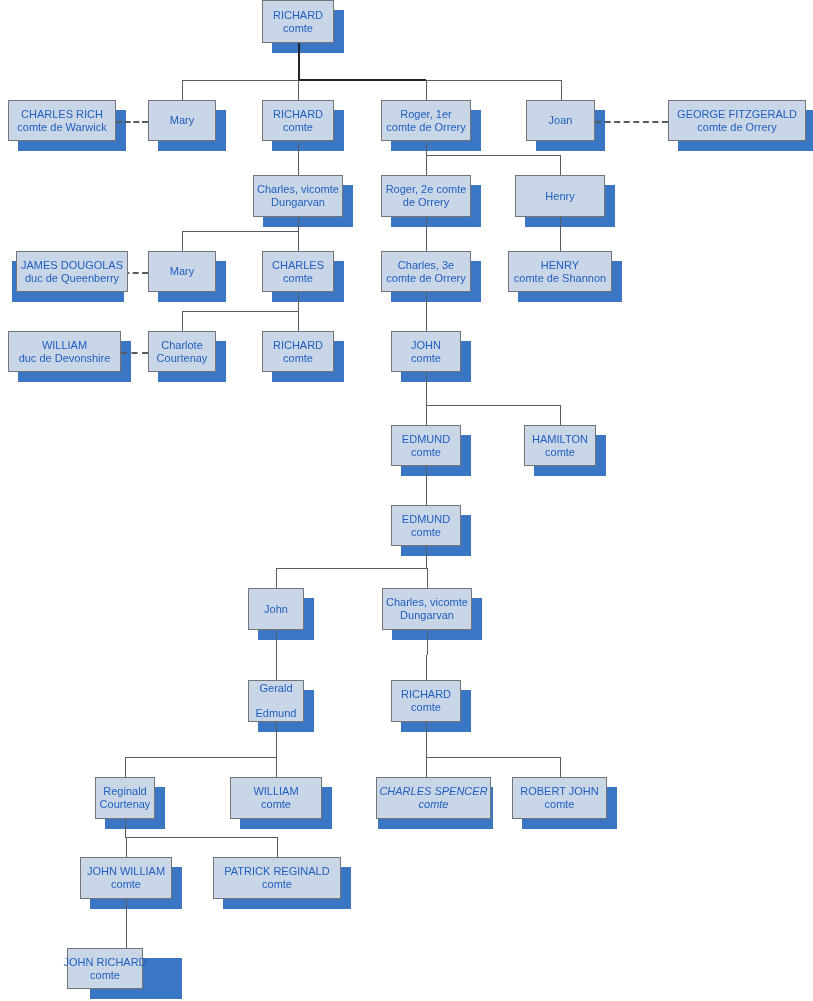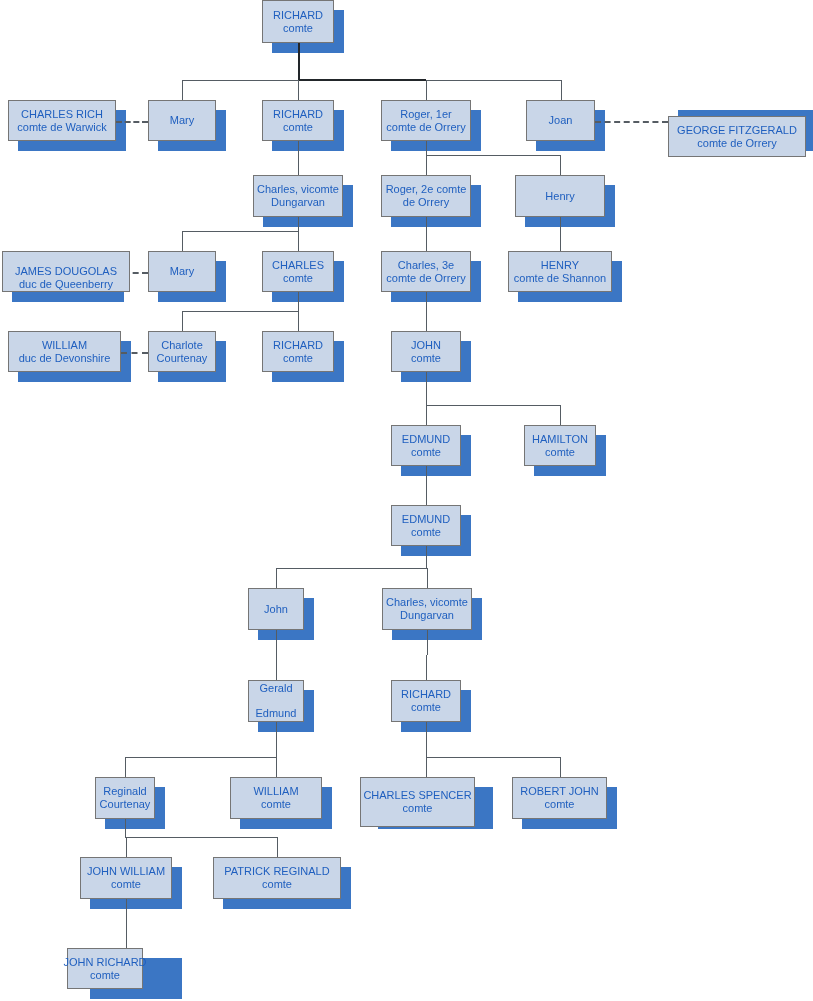--- a/index.html
+++ b/index.html
@@ -163,36 +163,36 @@
       <span class="l1">RICHARD</span>
       <span class="l2">comte</span>
     </div>
     <div class="node" style="left: 381px; top: 100px; width: 90px; height: 41px;">
       <span class="l1">Roger, 1er</span>
       <span class="l2">comte de Orrery</span>
     </div>
     <div class="node" style="left: 526px; top: 100px; width: 69px; height: 41px;">
       <span class="l1">Joan</span>
     </div>
-    <div class="node" style="left: 668px; top: 116px; width: 138px; height: 41px;">
+    <div class="node" style="left: 668px; top: 100px; width: 138px; height: 41px;">
       <span class="l1">GEORGE FITZGERALD</span>
       <span class="l2">comte de Orrery</span>
     </div>
     <div class="node" style="left: 253px; top: 175px; width: 90px; height: 42px;">
       <span class="l1">Charles, vicomte</span>
       <span class="l2">Dungarvan</span>
     </div>
     <div class="node" style="left: 381px; top: 175px; width: 90px; height: 42px; align-items: center;">
       <span class="l1">Roger, 2e comte</span>
       <span class="l2">de Orrery</span>
     </div>
     <div class="node" style="left: 515px; top: 175px; width: 90px; height: 42px;">
       <span class="l1">Henry</span>
     </div>
-    <div class="node" style="left: 2px; top: 251px; width: 128px; height: 41px; justify-content: flex-end;">
+    <div class="node" style="left: 16px; top: 251px; width: 112px; height: 41px;">
       <span class="l1">JAMES DOUGOLAS</span>
       <span class="l2">duc de Queenberry</span>
     </div>
     <div class="node" style="left: 148px; top: 251px; width: 68px; height: 41px;">
       <span class="l1">Mary</span>
     </div>
     <div class="node" style="left: 262px; top: 251px; width: 72px; height: 41px;">
       <span class="l1">CHARLES</span>
       <span class="l2">comte</span>
     </div>
@@ -248,21 +248,21 @@
       <span class="l2">comte</span>
     </div>
     <div class="node" style="left: 95px; top: 777px; width: 60px; height: 42px;">
       <span class="l1">Reginald</span>
       <span class="l2">Courtenay</span>
     </div>
     <div class="node" style="left: 230px; top: 777px; width: 92px; height: 42px;">
       <span class="l1">WILLIAM</span>
       <span class="l2">comte</span>
     </div>
-    <div class="node" style="left: 360px; top: 777px; width: 115px; height: 50px;">
+    <div class="node" style="left: 376px; top: 777px; width: 115px; height: 42px; font-style: italic;">
       <span class="l1">CHARLES SPENCER</span>
       <span class="l2">comte</span>
     </div>
     <div class="node" style="left: 512px; top: 777px; width: 95px; height: 42px;">
       <span class="l1">ROBERT JOHN</span>
       <span class="l2">comte</span>
     </div>
     <div class="node" style="left: 80px; top: 857px; width: 92px; height: 42px;">
       <span class="l1">JOHN WILLIAM</span>
       <span class="l2">comte</span>

